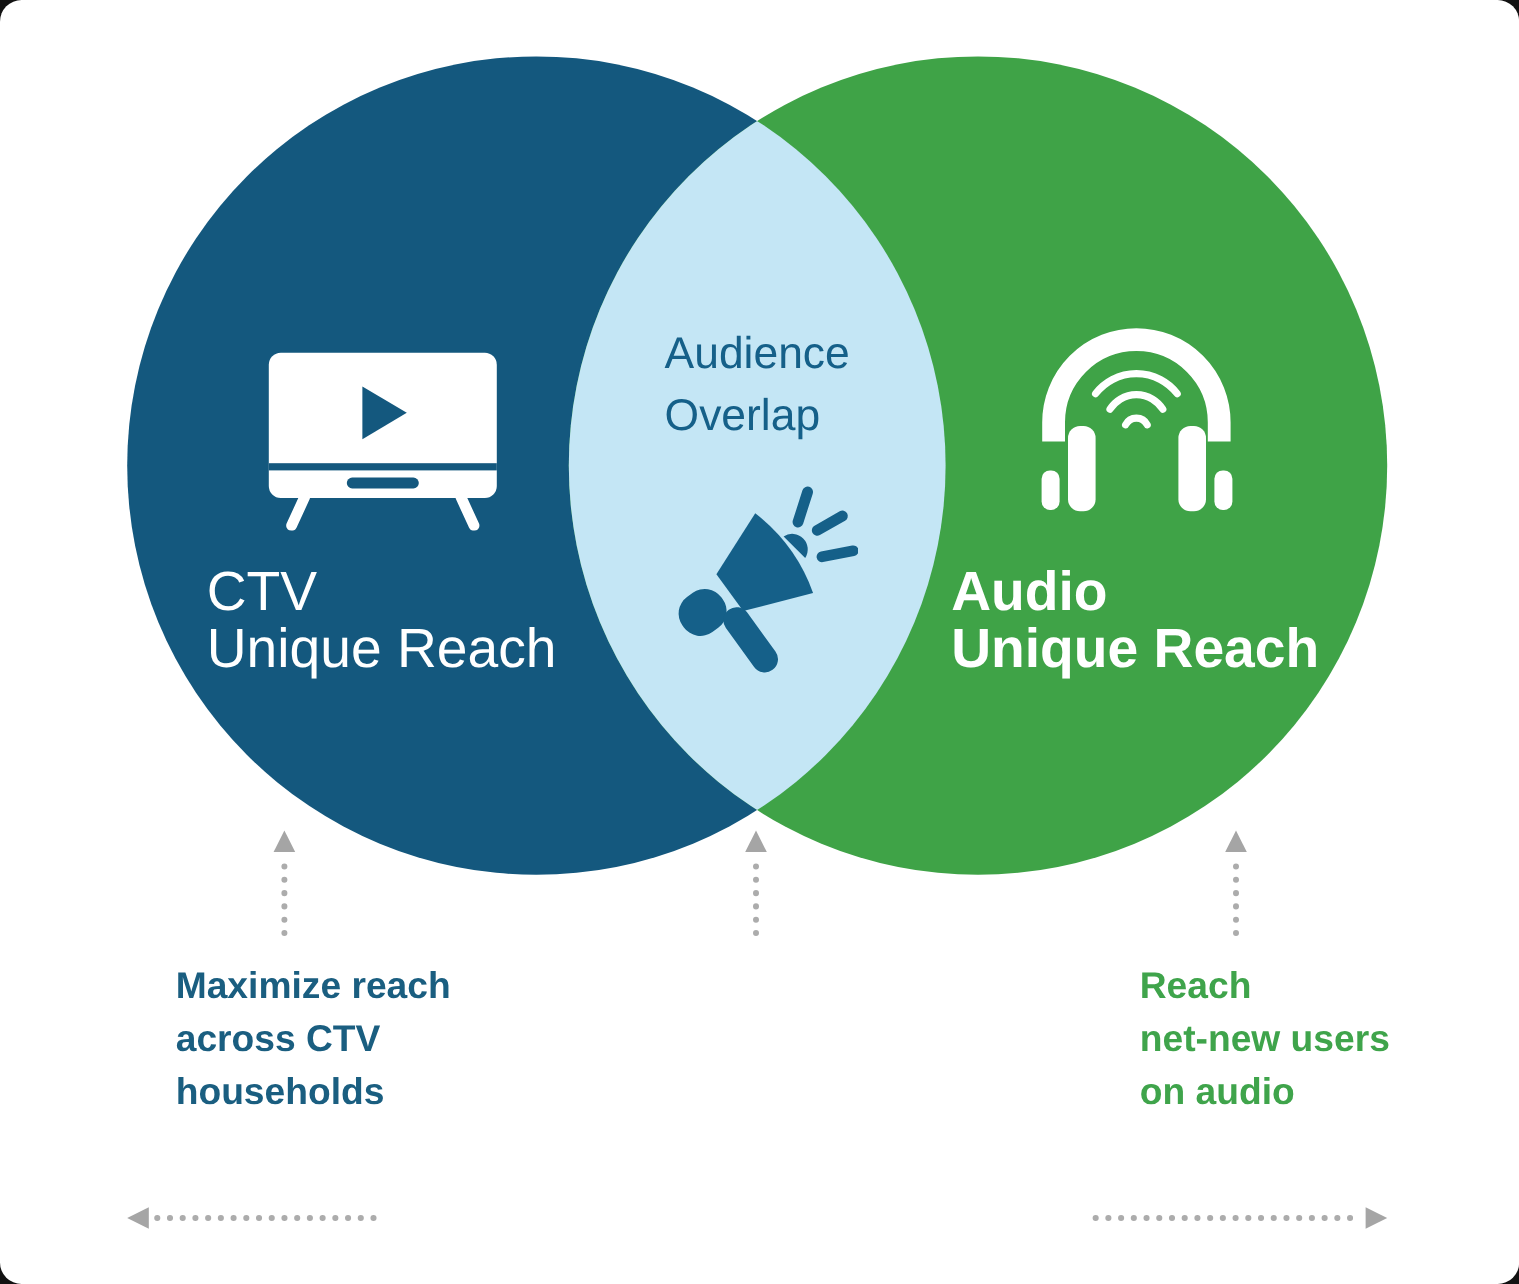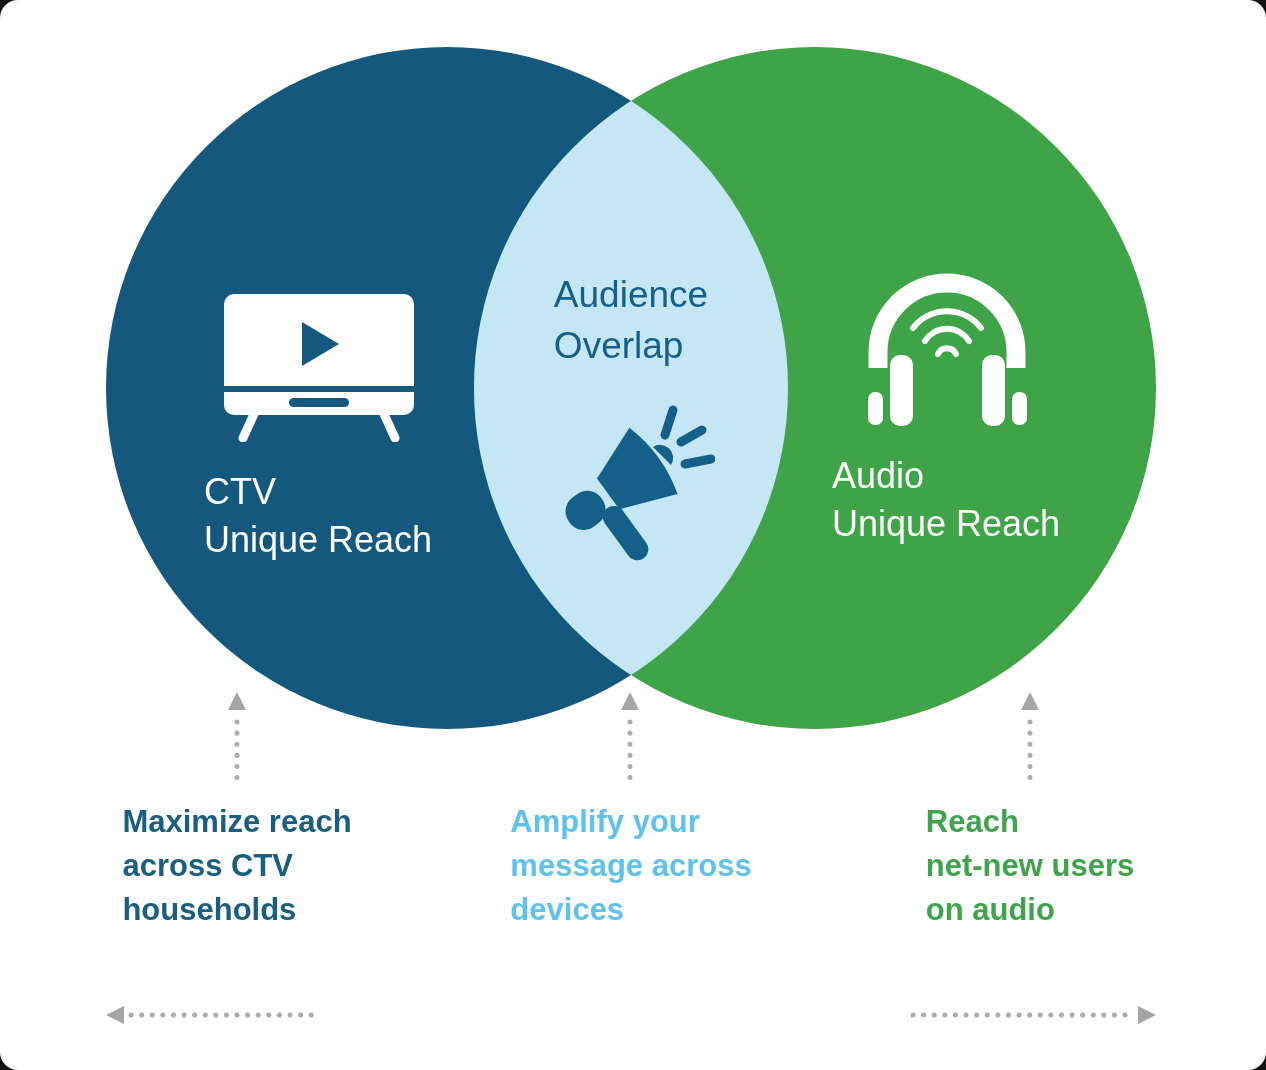--- a/index.html
+++ b/index.html
@@ -11,35 +11,36 @@
     overflow:hidden;
     font-family:"Liberation Sans", sans-serif;
   }
   .layer{position:absolute;left:0;top:0;}
   .lbl{
     position:absolute;
     white-space:pre-line;
     transform:translate(-50%,-50%);
   }
   .circle-label{
-    font-size:36px;
+    font-size:46px;
     font-weight:400;
     line-height:48px;
     color:#ffffff;
   }
   .overlap-label{
     font-size:37px;
     font-weight:400;
     line-height:51px;
     color:#156089;
   }
   .caption{
     font-size:31px;
     font-weight:700;
     line-height:44px;
+    margin-left:24px;
   }
   .caption-ctv{color:#1A5E80;}
   .caption-overlap{color:#5FC2ED;}
   .caption-audio{color:#3FA44B;}
   .footer-title{
     font-size:37px;
     font-weight:700;
     color:#1B2733;
     white-space:nowrap;
   }
@@ -125,29 +126,26 @@
       <path d="M 83,96 A 10 10 0 0 1 101,96"></path>
     </g>
   </svg>
 
   <div class="lbl circle-label" style="left:318px;top:516px;">CTV
 Unique Reach</div>
 
   <div class="lbl overlap-label" style="left:631px;top:320px;">Audience
 Overlap</div>
 
-  <div class="lbl circle-label" style="left:946px;top:500px;">Audio
+  <div class="lbl circle-label" style="left:946px;top:516px;font-weight:bold;">Audio
 Unique Reach</div>
 
   <div class="lbl caption caption-ctv" style="left:237px;top:866px;">Maximize reach
 across CTV
 households</div>
 
-  <div class="lbl caption caption-overlap" style="left:631px;top:866px;">Amplify your
-message across
-devices</div>
 
   <div class="lbl caption caption-audio" style="left:1030px;top:866px;">Reach
 net-new users
 on audio</div>
 
 
 </div>
 
 </body></html>

